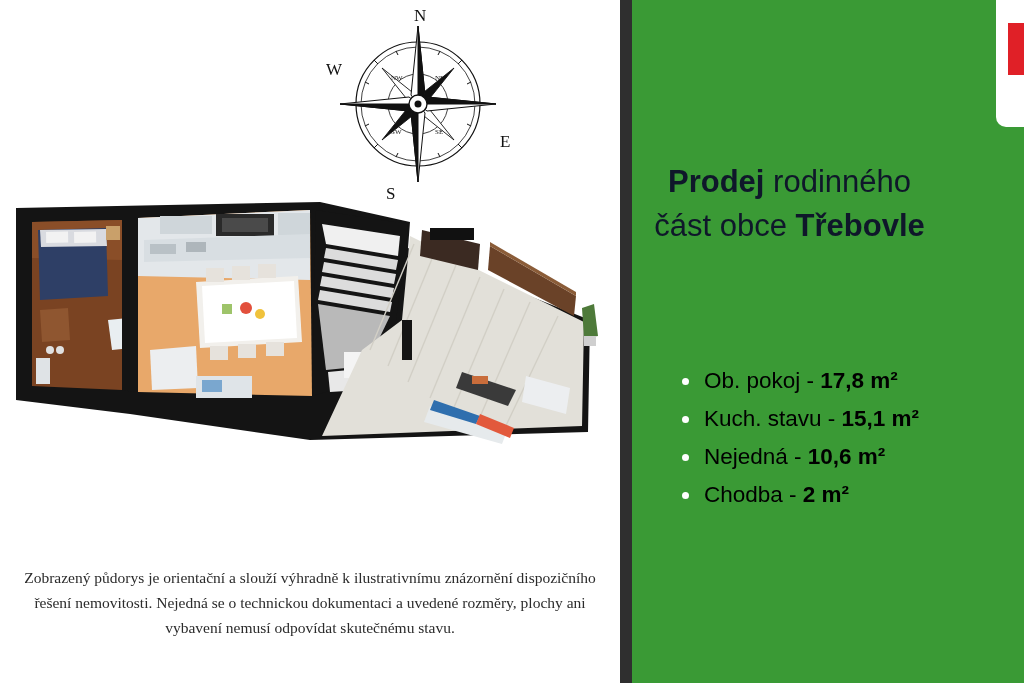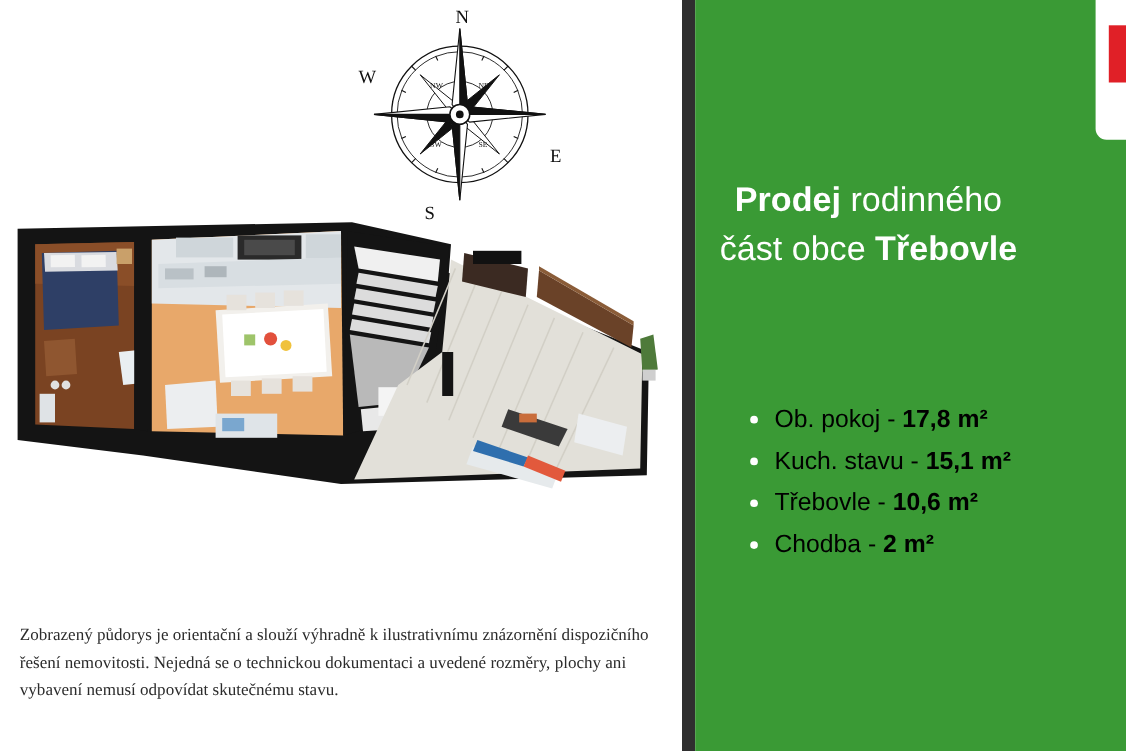--- a/index.html
+++ b/index.html
@@ -53,20 +53,21 @@
     width: 600px;
     height: 250px;
   }
   .plan svg { display: block; }
 
   .disclaimer {
     position: absolute;
     left: 0;
     top: 565px;
     width: 620px;
+    text-align: center;
     font-family: "Liberation Serif", serif;
     font-size: 15.5px;
     line-height: 25px;
     color: #2b2b2b;
     padding: 0 18px;
     box-sizing: border-box;
   }
 
   
   .divider {
@@ -137,21 +138,21 @@
   }
 
   .headline {
     position: absolute;
     left: 0;
     top: 160px;
     width: 315px;
     padding: 0 16px;
     box-sizing: border-box;
     text-align: center;
-    color: #ffffff;
+    color: #0f172a;
     font-size: 31px;
     line-height: 44px;
     font-family: "Liberation Sans", sans-serif;
     font-weight: normal;
   }
   .headline b { font-weight: bold; }
 
   .feature-list {
     position: absolute;
     left: 48px;
@@ -362,18 +363,18 @@
     </div>
 
     <div class="headline">
       <div><b>Prodej</b><span> rodinného</span></div>
       <div><span>část obce </span><b>Třebovle</b></div>
     </div>
 
     <ul class="feature-list">
       <li><span>Ob. pokoj - </span><span class="val">17,8 m²</span></li>
       <li><span>Kuch. stavu - </span><span class="val">15,1 m²</span></li>
-      <li><span>Třebovle - </span><span class="val">10,6 m²</span></li>
+      <li><span>Nejedná - </span><span class="val">10,6 m²</span></li>
       <li><span>Chodba - </span><span class="val">2 m²</span></li>
     </ul>
   </div>
 
 </div>
 
 </body></html>

